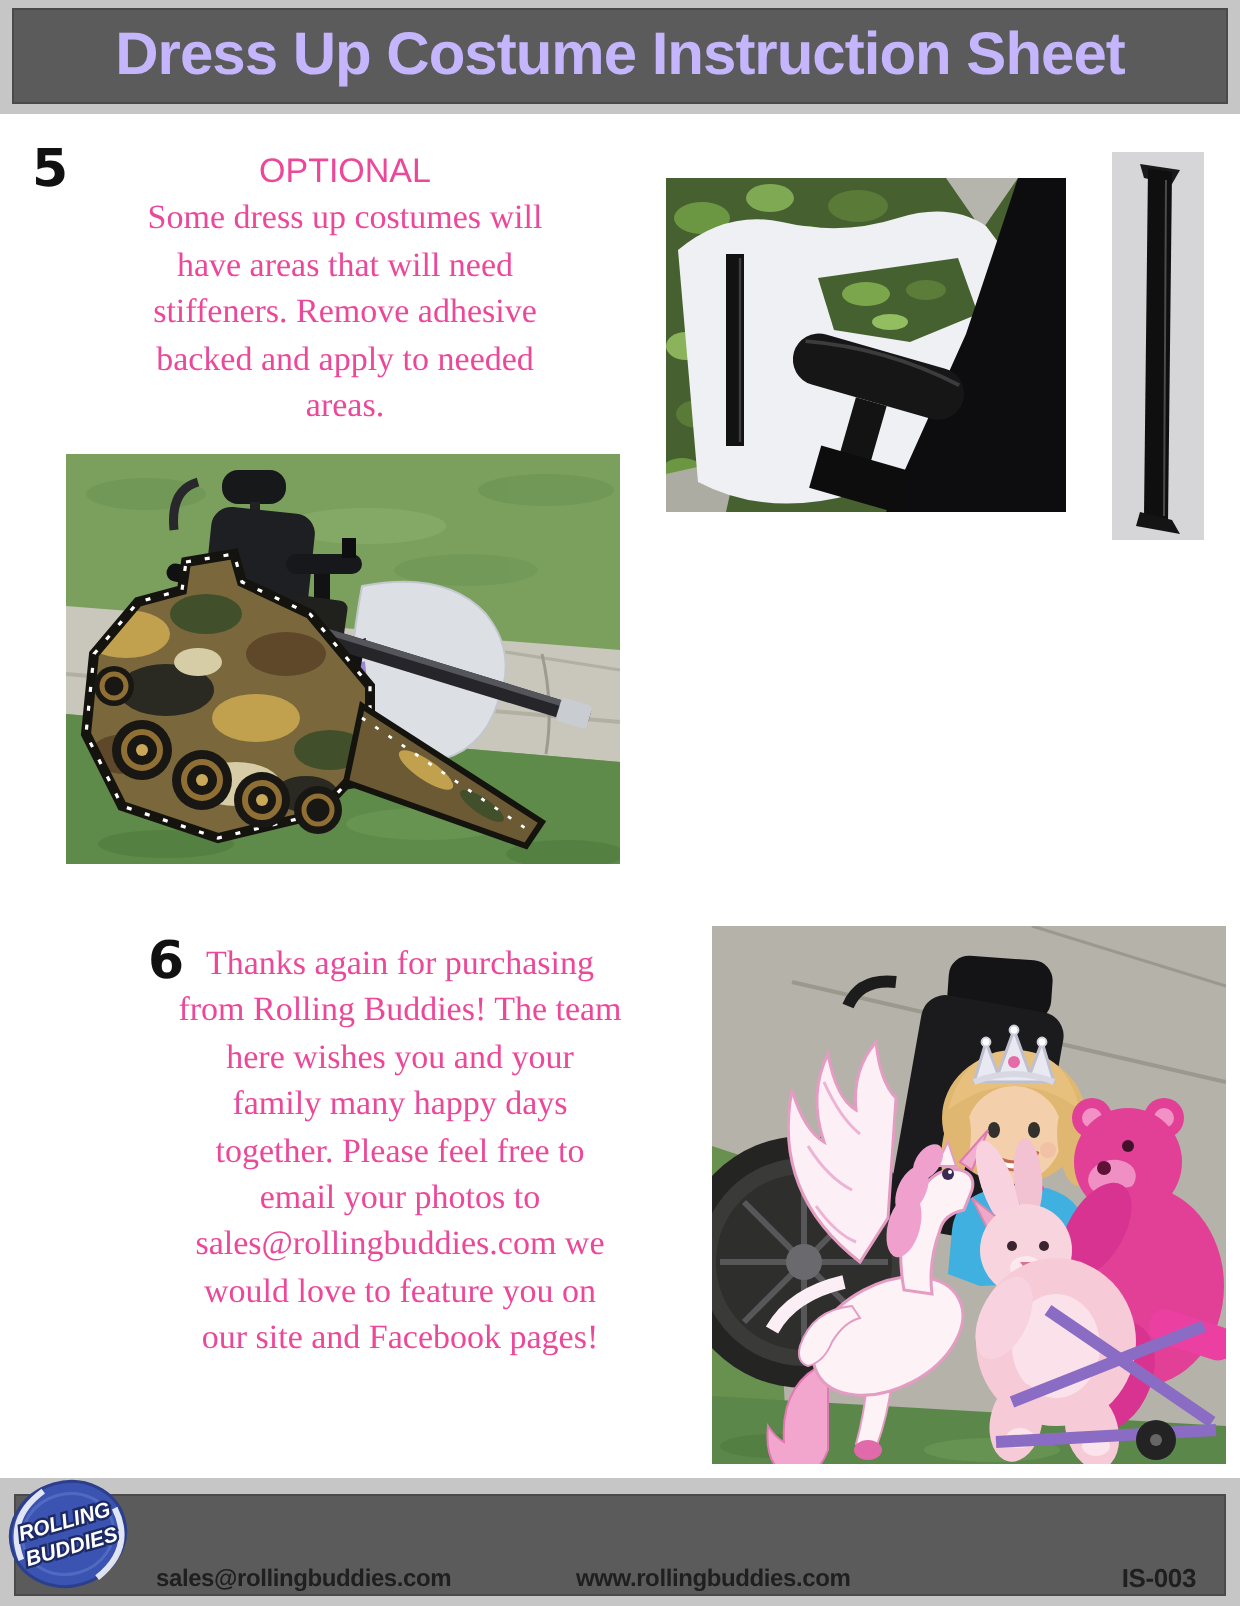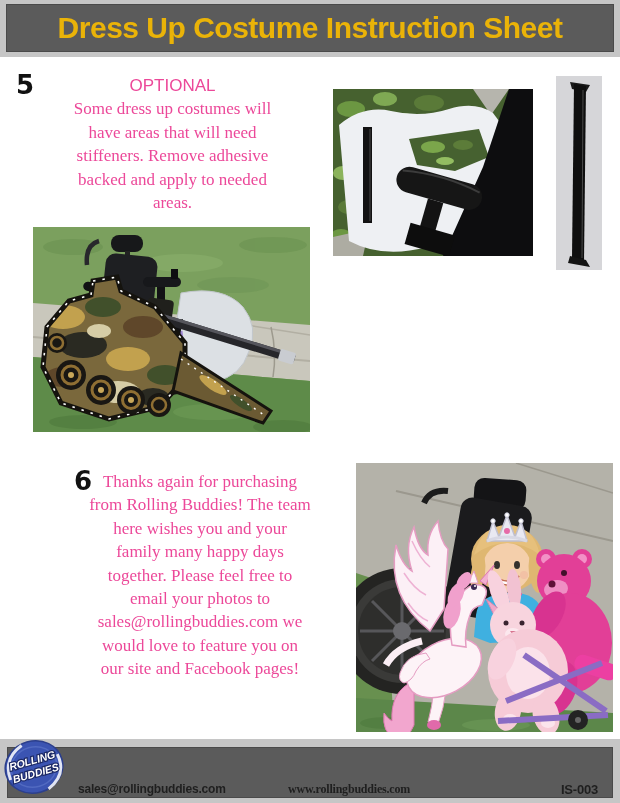--- a/index.html
+++ b/index.html
@@ -5,26 +5,26 @@
   html,body{margin:0;padding:0;background:#fff;}
   .page{position:relative;width:620px;height:803px;background:#ffffff;overflow:hidden;
         font-family:"Liberation Sans",sans-serif;color:#333;}
   
   .band{position:absolute;left:0;width:620px;background:#c6c6c6;}
   .band.top{top:0;height:57px;}
   .band.bottom{bottom:0;height:64px;}
   .band-inner{position:absolute;background:#5b5b5b;border:1px solid #4a4a4a;}
   .title-inner{left:6px;right:6px;top:4px;bottom:5px;display:flex;align-items:center;justify-content:center;}
   .page-title{font-family:"Liberation Sans",sans-serif;font-weight:bold;font-size:30px;
-              letter-spacing:-0.5px;color:#eab308;white-space:nowrap;}
+              letter-spacing:-0.5px;color:#c4b5fd;white-space:nowrap;}
   .footer-inner{left:7px;right:7px;top:8px;bottom:5px;}
   .f-text{position:absolute;top:50%;transform:translateY(-50%);font-weight:bold;
           font-size:12px;letter-spacing:-0.2px;color:#1f1f1f;white-space:nowrap;margin-top:16px;}
   .f-email{left:70px;}
-  .f-web{left:280px;font-family:Liberation Serif, serif;}
+  .f-web{left:280px;}
   .f-code{right:14px;font-size:13px;}
   .logo{position:absolute;left:2px;top:-4px;width:64px;height:64px;}
   
   .step-num{position:absolute;font-family:"DejaVu Sans",sans-serif;font-weight:bold;
             font-size:26px;color:#111;}
   .step{position:absolute;text-align:center;font-size:17px;line-height:23.4px;color:#ec4899;}
   .step-title{font-size:17px;}
   .step-body{white-space:pre-line;font-family:Liberation Serif, serif;}
   
   .photo{position:absolute;overflow:hidden;}

